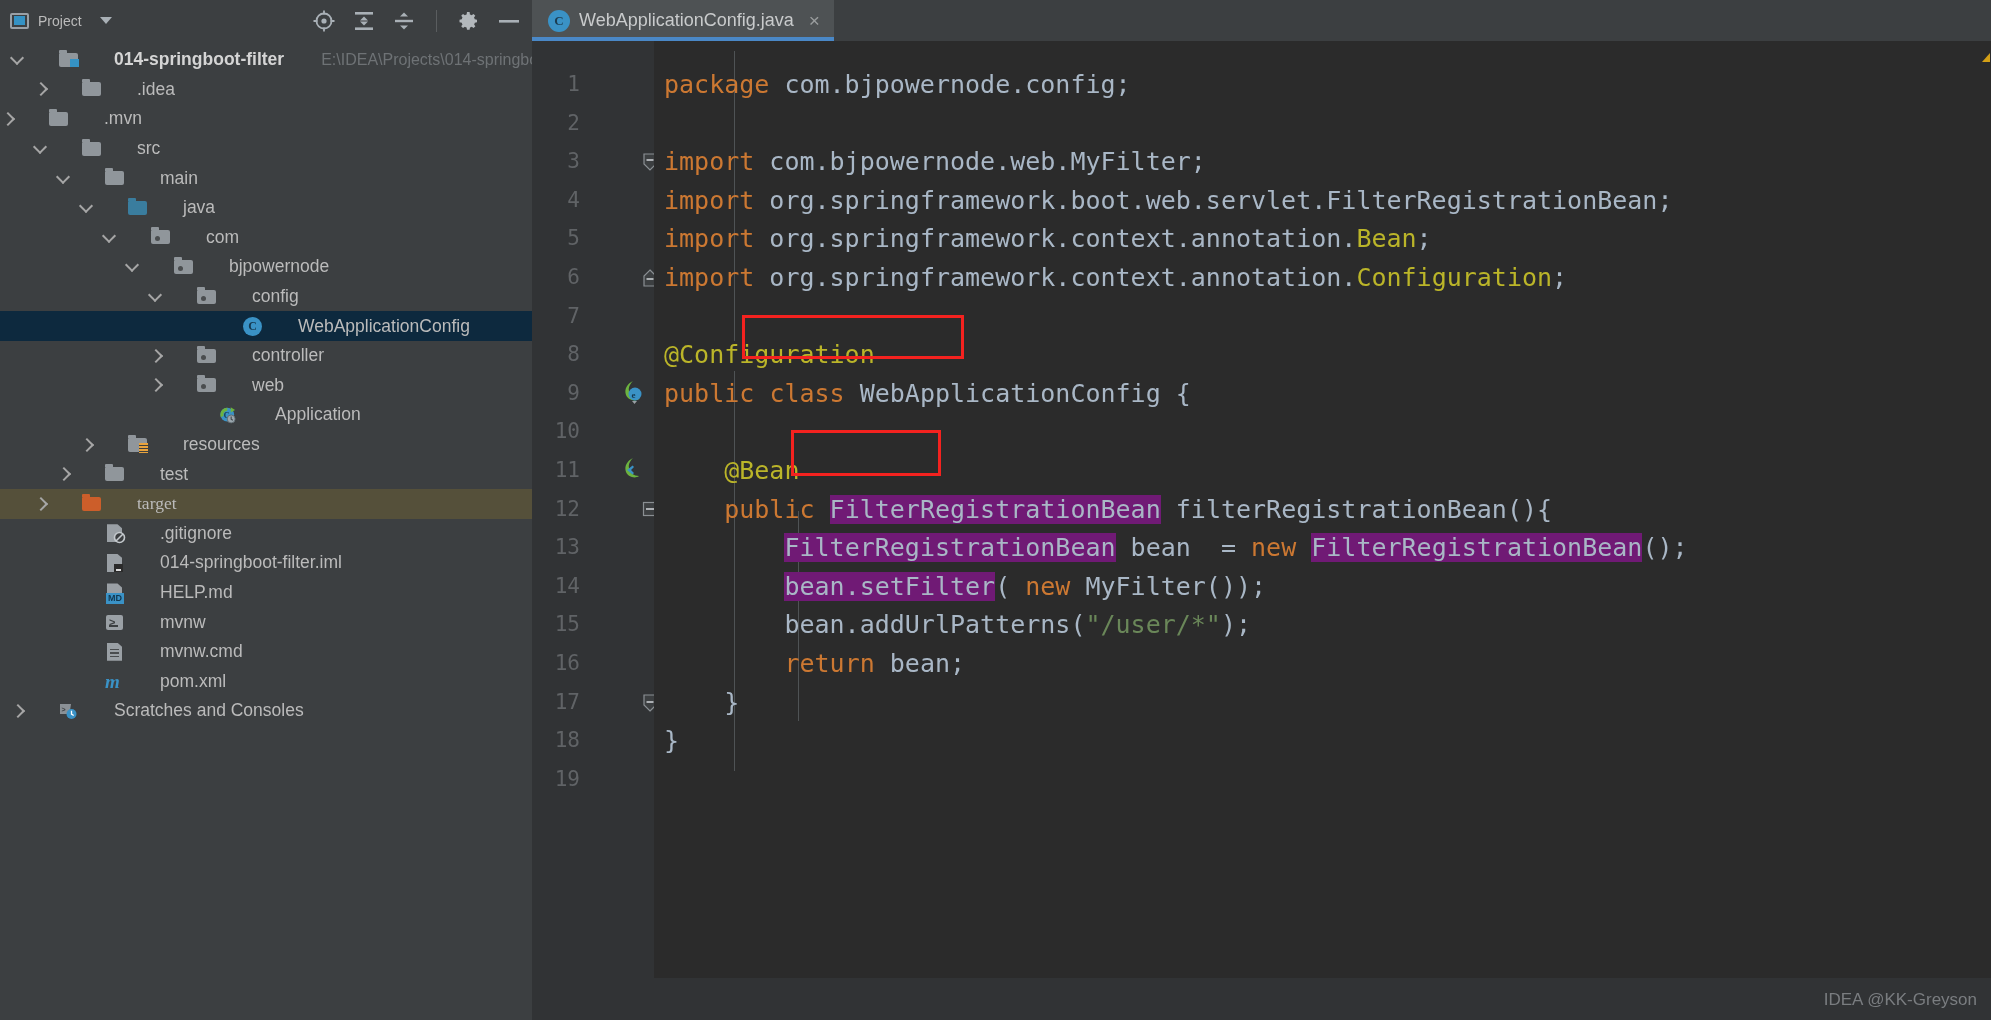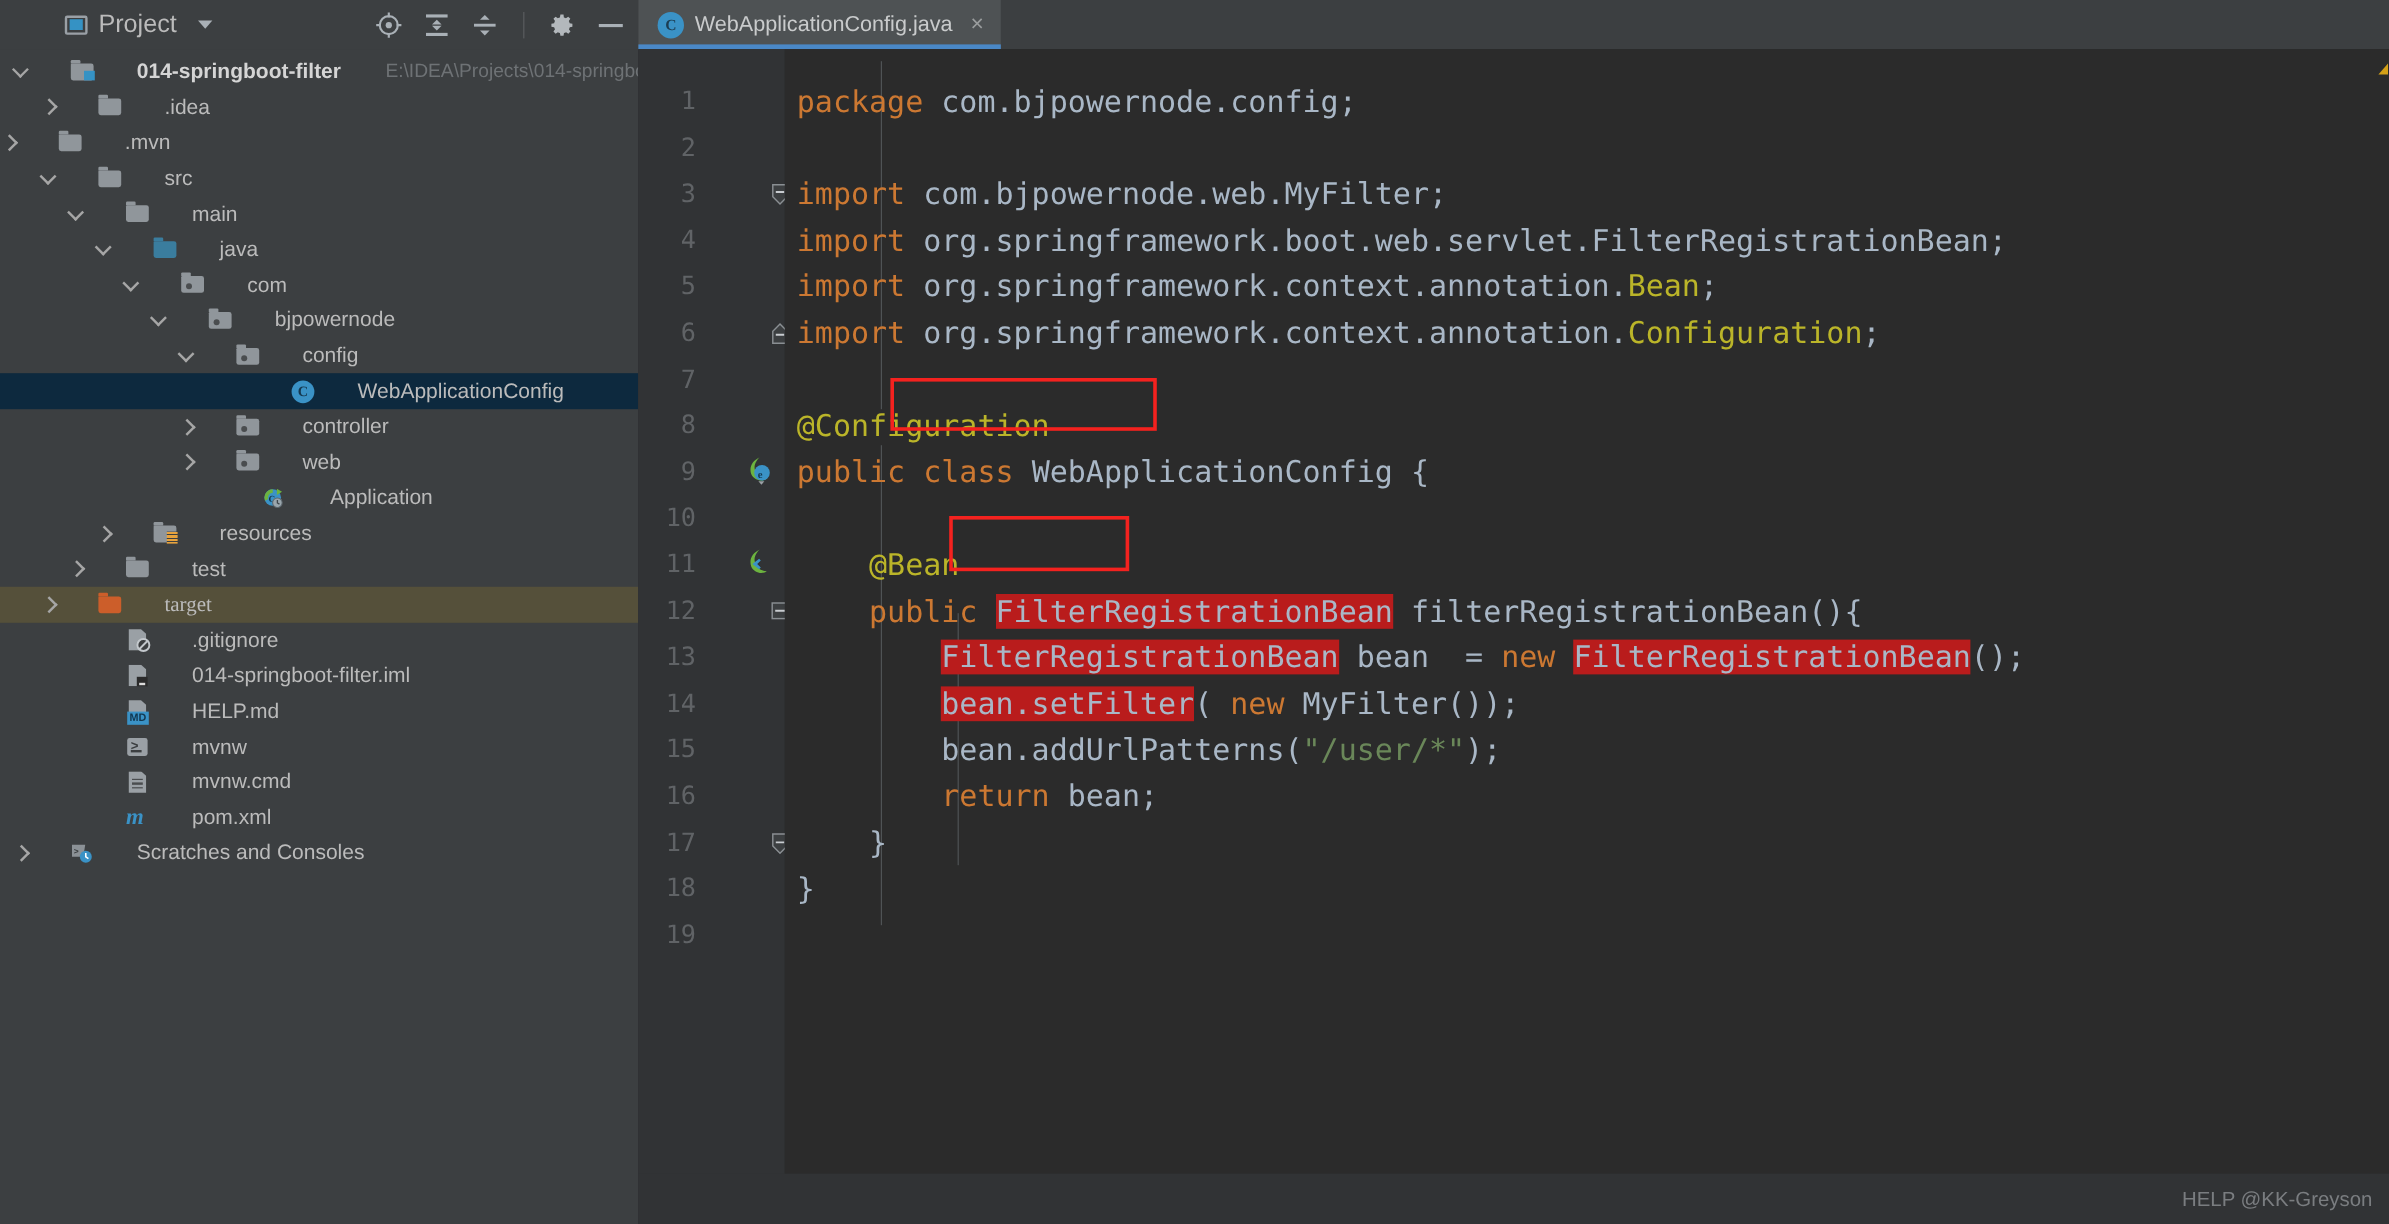--- a/index.html
+++ b/index.html
@@ -6,21 +6,21 @@
   html,body { width:1991px; height:1020px; overflow:hidden; background:#3c3f41; }
   body { font-family:"Liberation Sans", sans-serif; }
 
   #app { position:relative; width:1991px; height:1020px; display:flex; flex-direction:column; }
 
   
   .toprow { display:flex; height:41px; flex:0 0 41px; background:#3c3f41; }
 
   .tool-header { width:532px; flex:0 0 532px; display:flex; align-items:center;
                  background:#3c3f41; padding:0 6px 0 10px; height:41px; }
-  .tw-label { display:flex; align-items:center; gap:9px; color:#bbbbbb; font-size:21px;margin-left:44px; }
+  .tw-label { display:flex; align-items:center; gap:9px; color:#bbbbbb; font-size:14px; }
   .tw-icon { width:19px; height:16px; border:2px solid #9aa0a6; border-radius:2px;
              display:flex; align-items:center; justify-content:center; }
   .tw-icon i { display:block; width:11px; height:9px; background:#3592c4; }
   .caret-dn { width:0;height:0;border-left:6px solid transparent;border-right:6px solid transparent;
               border-top:7px solid #a9b0b6; margin-left:9px; }
   .tool-actions { margin-left:auto; display:flex; align-items:center; gap:14px; padding-right:4px;}
   .tb-btn { width:26px; height:26px; display:flex; align-items:center; justify-content:center; }
   .sep-v { width:1px; height:22px; background:#5a5d5f; margin:0 5px; }
 
   
@@ -88,21 +88,21 @@
   .gnum { position:absolute; right:74px; color:#606366; font-size:21px;
           font-family:"DejaVu Sans Mono", monospace; text-align:right; width:40px; }
   .gmark { position:absolute; left:88px; width:26px; height:26px; }
   .fold-b { position:absolute; left:110px; width:16px; height:16px; }
 
   .codearea { flex:1; position:relative; background:#2b2b2b; overflow:hidden; }
   .cline { position:absolute; left:0; font-size:25px; line-height:26px; white-space:pre;
            font-family:"DejaVu Sans Mono", monospace; color:#a9b7c6; }
   .kw { color:#cc7832; } .ann { color:#bbb529; } .str { color:#6a8759; }
   .idf { color:#a9b7c6; }
-  .occ { background:#b91c1c; }
+  .occ { background:#701a75; }
   .redbox { position:absolute; border:3px solid #f4221f; }
 
   
   .vline { position:absolute; width:1px; background:#4f5355; }
   .scrollbar { position:absolute; right:0; top:0; width:16px; bottom:0; background:#2b2b2b; }
   .marker-tri { position:absolute; right:1px; width:0;height:0;
                 border-left:8px solid transparent;border-right:0 solid transparent;
                 border-bottom:9px solid #d4a017; }
 
   .statusline { position:absolute; left:0; right:0; bottom:0; height:42px; background:#313335;}
@@ -436,16 +436,16 @@
           <div class="cline" style="top: 648.6px; left: 10px;"><span class="idf">    }</span></div>
           <div class="cline" style="top: 687.2px; left: 10px;"><span class="idf">}</span></div>
           <div class="cline" style="top: 725.8px; left: 10px;"></div>
           <div class="redbox" style="left: 88px; top: 274px; width: 222px; height: 44px;"></div>
           <div class="redbox" style="left: 137px; top: 389px; width: 150px; height: 46px;"></div>
         </div>
       <div class="scrollbar">
         <div class="marker-tri" style="top:12px;"></div>
       </div>
       <div class="statusline"></div>
-      <div class="watermark">HELP @KK-Greyson</div>
+      <div class="watermark">IDEA @KK-Greyson</div>
     </div>
   </div>
 </div>
 
 </body></html>

